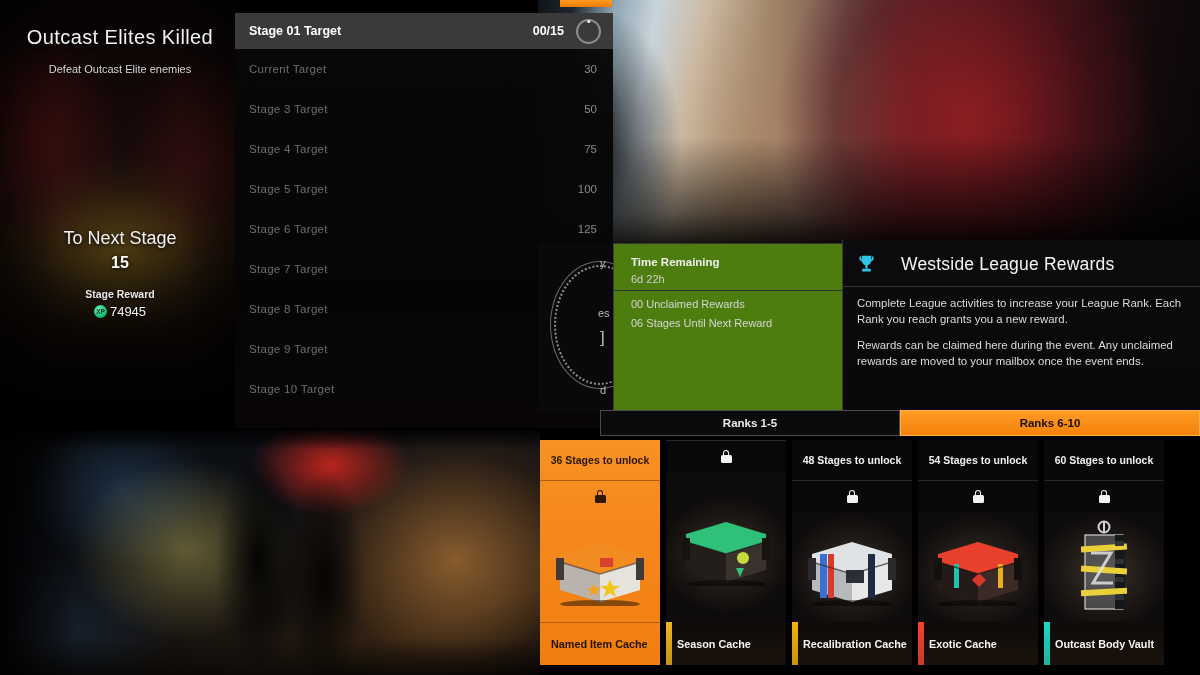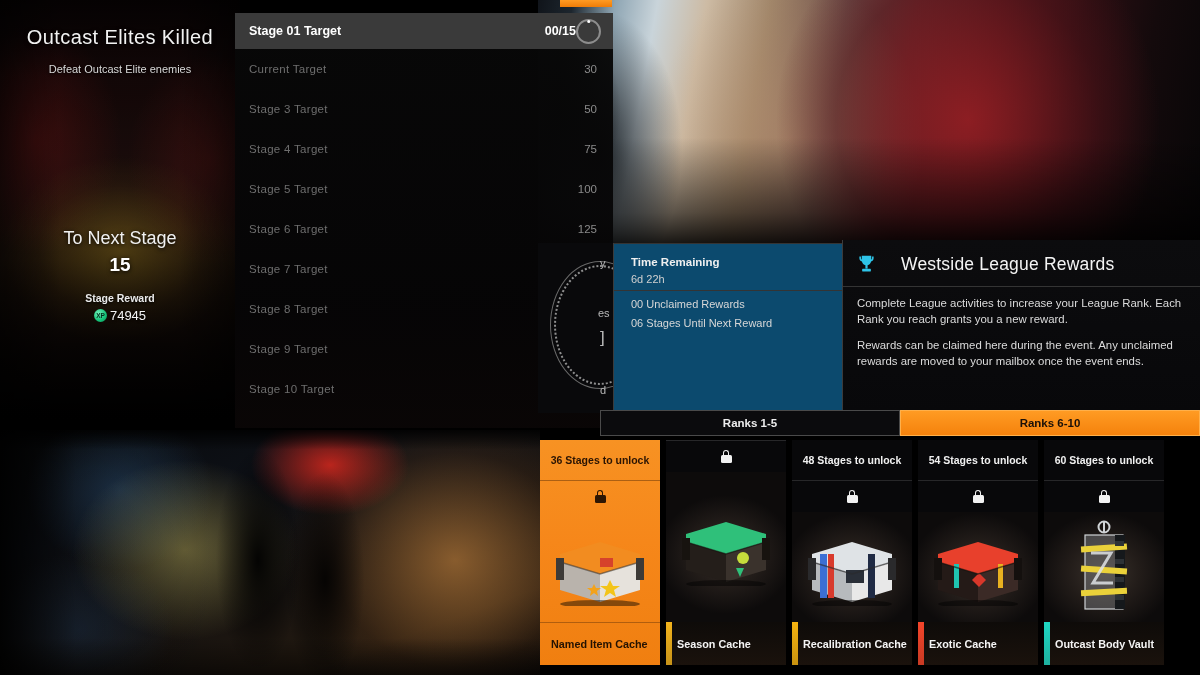--- a/index.html
+++ b/index.html
@@ -63,36 +63,36 @@
     background:linear-gradient(180deg,#ff9b23,#f07c07); }
 
   
   #objective-panel{ position:absolute; left:0; top:0; width:240px; height:420px;
     display:flex; flex-direction:column; align-items:center; }
   #obj-title{ margin-top:26px; font-size:20px; color:#f2f2f2; letter-spacing:.4px;
     text-shadow:0 1px 4px #000; }
   #obj-sub{ margin-top:14px; font-size:11px; color:#d8d8d8; text-shadow:0 1px 3px #000; }
   #obj-next-wrap{ position:absolute; left:0; right:0; top:228px; text-align:center; }
   #obj-next-label{ font-size:18px; color:#f0f0f0; text-shadow:0 1px 4px #000; }
-  #obj-next-value{ margin-top:5px; font-size:19px; font-weight:bold; color:#ffffff; text-shadow:0 1px 4px #000; }
+  #obj-next-value{ margin-top:5px; font-size:16px; font-weight:bold; color:#ffffff; text-shadow:0 1px 4px #000; }
   #obj-reward-label{ margin-top:16px; font-size:10.5px; font-weight:bold; color:#eaeaea; text-shadow:0 1px 3px #000; }
   #obj-reward-row{ margin-top:4px; display:flex; align-items:center; justify-content:center; gap:3px; }
   .xp-badge{ width:13px; height:13px; border-radius:50%;
     background:radial-gradient(circle at 35% 32%, #6ef0b8, #13c177 60%, #0a8f56);
     font-size:6.5px; font-weight:bold; color:#04301f; display:flex;
     align-items:center; justify-content:center; letter-spacing:-.2px; }
   #obj-reward-value{ font-size:13px; color:#f4f4f4; text-shadow:0 1px 3px #000; }
 
   
   #stage-list{ position:absolute; left:235px; top:13px; width:378px; height:415px;
     background:linear-gradient(180deg, rgba(8,8,8,.97) 0%, rgba(6,5,6,.95) 70%, rgba(10,6,6,.92) 100%); }
   #stage-header{ position:relative; height:36px; background:#3a3a3a;
     display:flex; align-items:center; padding:0 12px 0 14px; }
   #stage-header-label{ font-size:12.5px; font-weight:bold; color:#fff; }
-  #stage-header-right{ margin-left:auto; display:flex; align-items:center; gap:0; }
+  #stage-header-right{ margin-left:auto; display:flex; align-items:center; gap:12px; }
   #stage-header-count{ font-size:12.5px; font-weight:bold; color:#fff; }
   .progress-ring{ width:25px; height:25px; border-radius:50%;
     border:2px solid #8d8d8d; position:relative; background:#3a3a3a; }
   .progress-ring::after{ content:""; position:absolute; top:-1px; left:50%;
     transform:translateX(-50%); width:3.5px; height:3.5px; border-radius:50%; background:#fff; }
   .stage-row{ height:40px; display:flex; align-items:center; padding:0 16px 0 14px; }
   .stage-row .name{ font-size:11.5px; color:#6e6e6e; letter-spacing:.3px; }
   .stage-row .val{ margin-left:auto; font-size:11.5px; color:#8b8b8b; }
 
   
@@ -100,21 +100,21 @@
     background:#09090b; overflow:hidden; }
   #gauge-panel .frag{ position:absolute; font-size:11px; color:#b9b9b9; }
   #gauge-ring{ position:absolute; left:16px; top:22px; width:92px; height:120px;
     border:2px dotted #8e8e8e; border-radius:50%;
     border-right-color:#8e8e8e; }
   #gauge-ring2{ position:absolute; left:12px; top:18px; width:100px; height:128px;
     border:1px solid #6a6a6a; border-radius:50%; }
 
   
   #info-panel{ position:absolute; left:613px; top:243px; width:229px; height:170px;
-    background:#0c4a6e; border-left:1px solid #3b3b3b; }
+    background:#4d7c0f; border-left:1px solid #3b3b3b; }
   #info-panel .hline{ position:absolute; left:0; right:0; height:1px; background:#343434; }
   #time-label{ position:absolute; left:17px; top:13px; font-size:11.5px; font-weight:bold; color:#f0f0f0; }
   #time-value{ position:absolute; left:17px; top:30px; font-size:11px; color:#d0d0d0; }
   #unclaimed{ position:absolute; left:17px; top:55px; font-size:11px; color:#d7d7d7; }
   #stages-until{ position:absolute; left:17px; top:74px; font-size:11px; color:#d7d7d7; }
 
   
   #rewards-panel{ position:absolute; left:842px; top:240px; width:358px; height:173px;
     background:linear-gradient(180deg,#0c0c0e 0%,#08080a 100%); border-left:1px solid #3b3b3b; }
   #rewards-title-row{ position:absolute; left:14px; top:14px; display:flex; align-items:center; gap:25px; }

